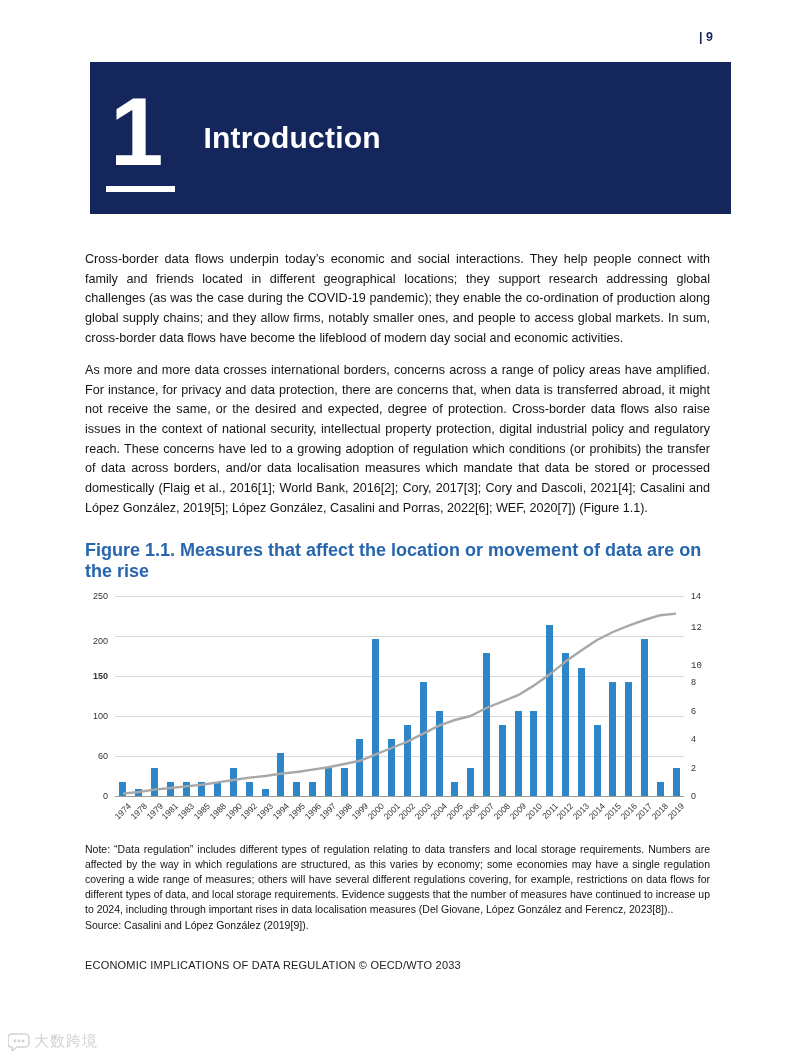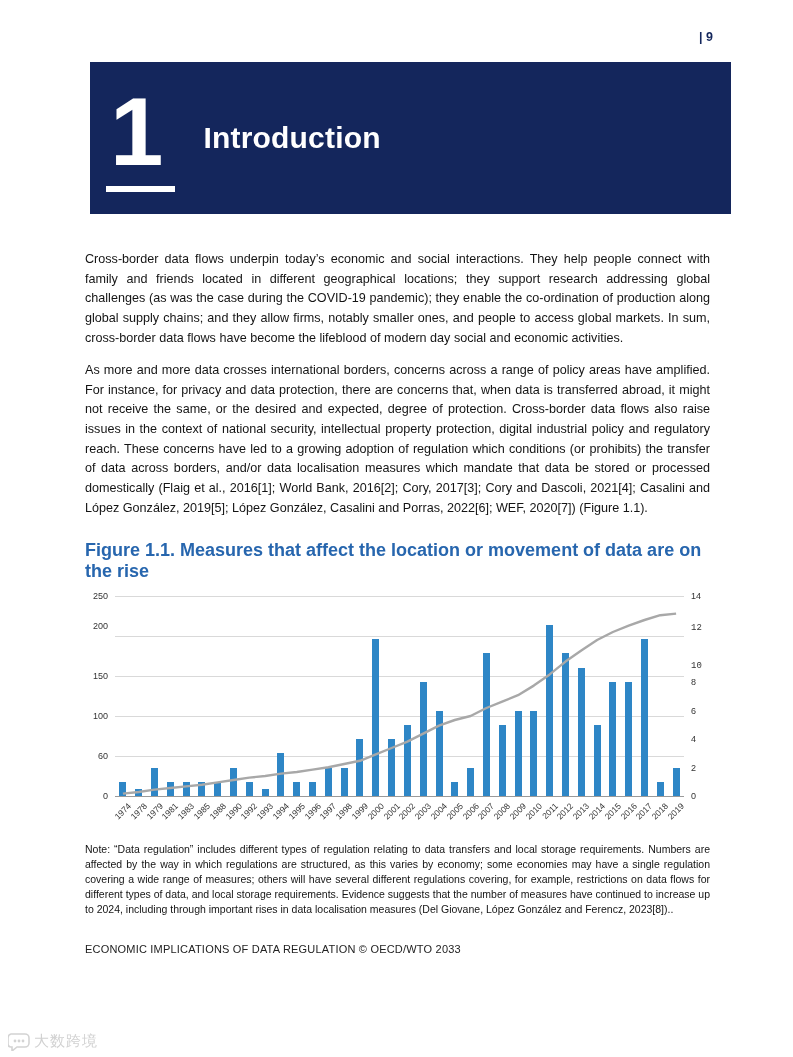--- a/index.html
+++ b/index.html
@@ -70,22 +70,22 @@
     <p class="body-text">As more and more data crosses international borders, concerns across a range of policy areas have amplified. For instance, for privacy and data protection, there are concerns that, when data is transferred abroad, it might not receive the same, or the desired and expected, degree of protection. Cross-border data flows also raise issues in the context of national security, intellectual property protection, digital industrial policy and regulatory reach. These concerns have led to a growing adoption of regulation which conditions (or prohibits) the transfer of data across borders, and/or data localisation measures which mandate that data be stored or processed domestically (Flaig et al., 2016[1]; World Bank, 2016[2]; Cory, 2017[3]; Cory and Dascoli, 2021[4]; Casalini and López González, 2019[5]; López González, Casalini and Porras, 2022[6]; WEF, 2020[7]) (Figure 1.1).</p>
 
     <div class="figure-title" style="color: rgb(39, 102, 174);">Figure 1.1. Measures that affect the location or movement of data are on the rise</div>
 
     <div class="chart">
       <div class="plot-row">
         <div class="axis-left">
             <div class="ytick" style="top: 195px;">0</div>
             <div class="ytick" style="top: 155px;">60</div>
             <div class="ytick" style="top: 115px;">100</div>
-            <div class="ytick" style="top: 75px;">150</div>
-            <div class="ytick" style="top: 25px;">200</div>
+            <div class="ytick" style="top: 75px; font-weight: bold;">150</div>
+            <div class="ytick" style="top: 40px;">200</div>
             <div class="ytick" style="top: -5px;">250</div>
           </div>
         <div class="plot-area">
             <div class="gridline baseline" style="top: 199.5px;"></div>
             <div class="gridline" style="top: 159.5px;"></div>
             <div class="gridline" style="top: 119.5px;"></div>
             <div class="gridline" style="top: 79.5px;"></div>
             <div class="gridline" style="top: 39.5px;"></div>
             <div class="gridline" style="top: -0.5px;"></div>
             <div class="bar" style="left: 4.40278px; height: 14.2857px; background: rgb(46, 134, 198);"></div>
@@ -175,20 +175,21 @@
             <span class="xlabel" style="left: 500.875px;">2015</span>
             <span class="xlabel" style="left: 516.681px;">2016</span>
             <span class="xlabel" style="left: 532.486px;">2017</span>
             <span class="xlabel" style="left: 548.292px;">2018</span>
             <span class="xlabel" style="left: 564.097px;">2019</span>
           </div>
       </div>
     </div>
 
     <p class="note">Note: “Data regulation” includes different types of regulation relating to data transfers and local storage requirements. Numbers are affected by the way in which regulations are structured, as this varies by economy; some economies may have a single regulation covering a wide range of measures; others will have several different regulations covering, for example, restrictions on data flows for different types of data, and local storage requirements. Evidence suggests that the number of measures have continued to increase up to 2024, including through important rises in data localisation measures (Del Giovane, López González and Ferencz, 2023[8])..</p>
+    <p class="note source">Source: Casalini and López González (2019[9]).</p>
 
     <div class="footer">ECONOMIC IMPLICATIONS OF DATA REGULATION © OECD/WTO 2033</div>
   </div>
 
   <div class="watermark">
     <svg class="wm-icon" viewBox="0 0 22 18" xmlns="http://www.w3.org/2000/svg">
       <path d="M3 1 h14 a4 4 0 0 1 4 4 v5 a4 4 0 0 1 -4 4 h-8 l-5 4 v-4 h-1 a3 3 0 0 1 -3 -3 v-6 a4 4 0 0 1 3 -4 z" fill="none" stroke="#cccccc" stroke-width="1.6"></path>
       <circle cx="7" cy="8" r="1.4" fill="#cccccc"></circle>
       <circle cx="11" cy="8" r="1.4" fill="#cccccc"></circle>
       <circle cx="15" cy="8" r="1.4" fill="#cccccc"></circle>

